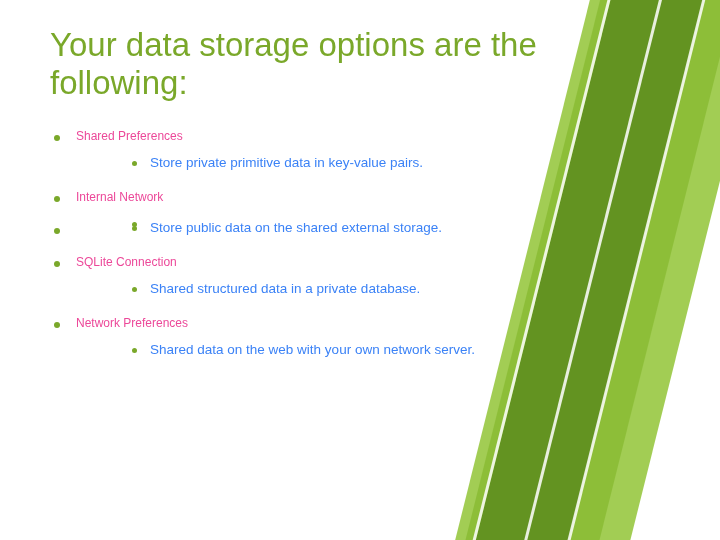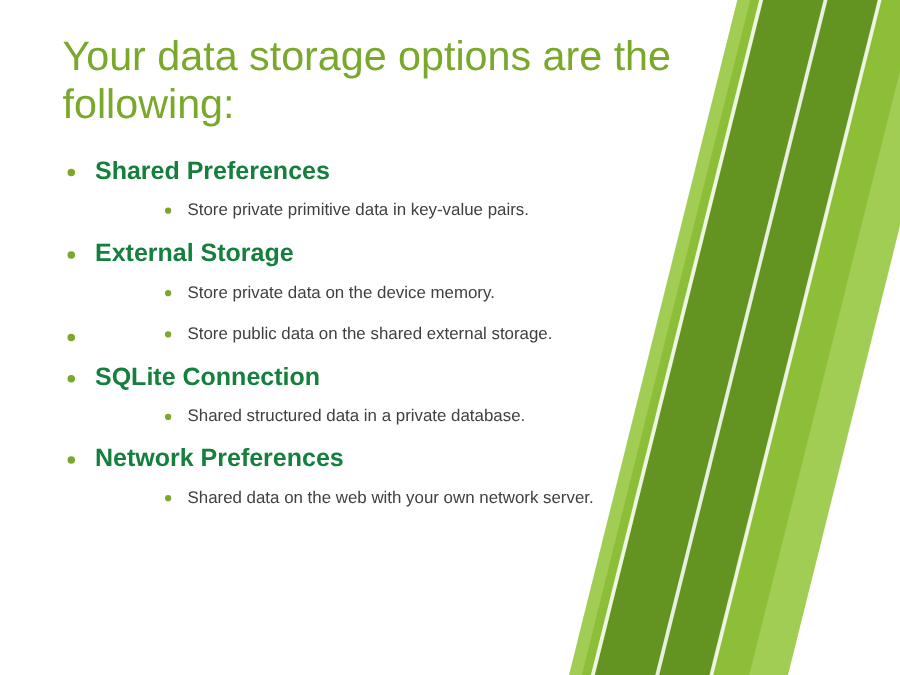--- a/index.html
+++ b/index.html
@@ -40,34 +40,34 @@
   .list-l1 > li > .bullet {
     position: absolute;
     left: 4px;
     top: 9px;
     width: 6px;
     height: 6px;
     border-radius: 50%;
     background: #7aa82a;
   }
   .l1-label {
-    font-size: 20px;
-    font-weight: 700;
-    color: #15803d;
+    font-size: 12px;
+    font-weight: 400;
+    color: #ec4899;
   }
   .list-l2 {
     list-style: none;
     padding: 0;
     margin: 10px 0 14px 56px;
   }
   .list-l2 > li {
     position: relative;
     padding-left: 18px;
     font-size: 13.5px;
-    color: #404040;
+    color: #3b82f6;
     line-height: 1.4;
   }
   .list-l2 > li > .bullet {
     position: absolute;
     left: 0;
     top: 7px;
     width: 5px;
     height: 5px;
     border-radius: 50%;
     background: #7aa82a;
@@ -117,25 +117,24 @@
       <ul class="list-l2">
         <li>
           <span class="bullet"></span>
           <span>Store private primitive data in key-value pairs.</span>
         </li>
       </ul>
     </li>
 
     <li>
       <span class="bullet"></span>
-      <span class="l1-label">External Storage</span>
+      <span class="l1-label">Internal Network</span>
       <ul class="list-l2">
         <li>
           <span class="bullet"></span>
-          <span>Store private data on the device memory.</span>
         </li>
       </ul>
     </li>
 
     <li>
       <span class="bullet"></span>
       <ul class="list-l2">
         <li>
           <span class="bullet"></span>
           <span>Store public data on the shared external storage.</span>

